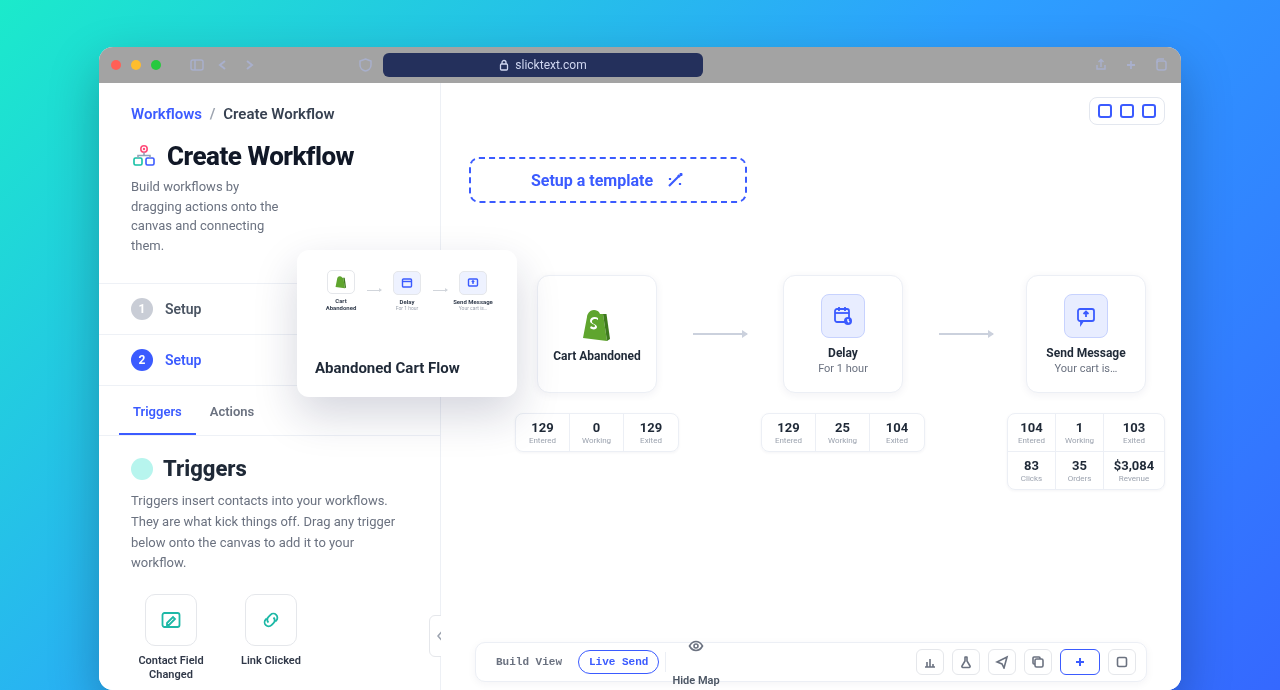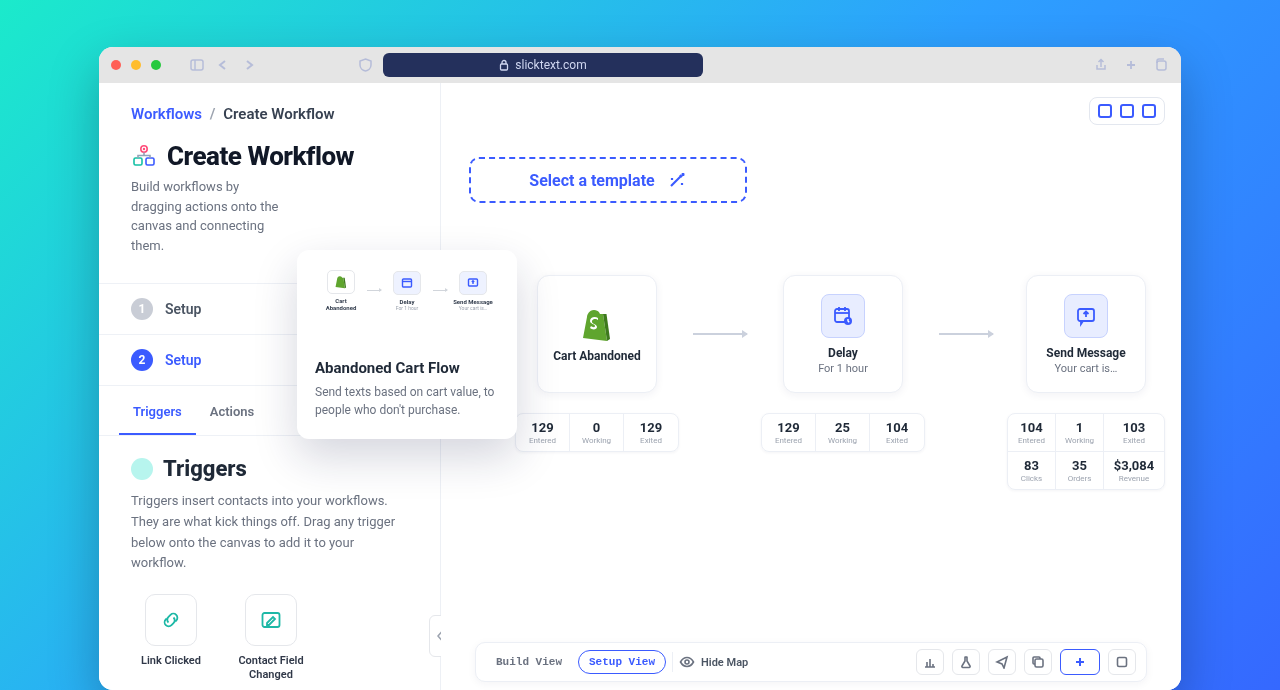--- a/index.html
+++ b/index.html
@@ -13,21 +13,21 @@
     position: absolute;
     left: 99px; top: 47px;
     width: 1082px; height: 643px;
     background: #ffffff;
     border-radius: 14px;
     overflow: hidden;
     box-shadow: 0 20px 50px rgba(0,0,0,.25);
   }
   .titlebar {
     height: 36px;
-    background: #e5e5e5;
+    background: #a3a3a3;
     display: flex;
     align-items: center;
     padding: 0 12px;
     color: #aab3d6;
     gap: 10px;
   }
   .tldot { width: 10px; height: 10px; border-radius: 50%; display:inline-block; }
   .tldotR{ background:#ff5f56;} .tldotY{background:#ffbd2e;} .tldotG{background:#27c93f;}
   .tb-icon { width:16px; height:16px; display:flex; align-items:center; justify-content:center; opacity:.8; }
   .tb-icon svg{ stroke:#aab3d6; }
@@ -263,54 +263,54 @@
         <div class="sechdr">
           <span class="secdot"></span>
           <span class="sectitle">Triggers</span>
         </div>
         <div class="secdesc">Triggers insert contacts into your workflows. They are what kick things off. Drag any trigger below onto the canvas to add it to your workflow.</div>
 
         <div class="trigrow">
           <div class="trigitem">
             <div class="trigicon">
               <svg width="24" height="24" fill="none" stroke-width="1.8">
+                  <rect x="3.5" y="5" width="17" height="14" rx="2"></rect>
+                  <path d="M8 15 l6-6 l2 2 l-6 6 h-2 v-2z"></path>
+                </svg>
+            </div>
+            <div class="triglbl">Contact Field Changed</div>
+          </div>
+          <div class="trigitem">
+            <div class="trigicon">
+              <svg width="24" height="24" fill="none" stroke-width="1.8">
                   <path d="M9.5 14.5a4 4 0 0 1 0-5.7l2-2a4 4 0 0 1 5.7 5.7l-1 1"></path>
                   <path d="M14.5 9.5a4 4 0 0 1 0 5.7l-2 2a4 4 0 0 1-5.7-5.7l1-1"></path>
                 </svg>
             </div>
             <div class="triglbl">Link Clicked</div>
           </div>
-          <div class="trigitem">
-            <div class="trigicon">
-              <svg width="24" height="24" fill="none" stroke-width="1.8">
-                  <rect x="3.5" y="5" width="17" height="14" rx="2"></rect>
-                  <path d="M8 15 l6-6 l2 2 l-6 6 h-2 v-2z"></path>
-                </svg>
-            </div>
-            <div class="triglbl">Contact Field Changed</div>
-          </div>
         </div>
       </div>
 
       <div class="collapsehandle">
         <svg width="8" height="10" fill="none" stroke="#9ca3af" stroke-width="1.5">
             <path d="M5.5 1 L2 5 L5.5 9"></path>
           </svg>
       </div>
     </div>
 
     <div class="canvas">
       <div class="canvastop">
         <span class="gridbox"></span>
         <span class="gridbox"></span>
         <span class="gridbox"></span>
       </div>
 
       <div class="selecttemplate">
-        <span>Select a template</span>
+        <span>Setup a template</span>
         <svg width="20" height="20" fill="none" stroke="#3b5bff" stroke-width="2.2">
           <path d="M4 16 L14 6"></path>
             <path d="M13 5 l2 2"></path>
             <path d="M16 3v3M14.5 4.5h3"></path>
             <path d="M5 8v2M4 9h2"></path>
             <path d="M15 13v2M14 14h2"></path>
         </svg>
       </div>
 
       <div class="flowrow">
@@ -413,23 +413,23 @@
                 <div class="v">$3,084</div>
                 <div class="l">Revenue</div>
               </div>
           </div>
         </div>
       </div>
 
       <div class="bottombar">
         <div class="absleft">
           <span class="bbtn">Build View</span>
-          <span class="bbtn outlined">Setup View</span>
+          <span class="bbtn outlined">Live Send</span>
           <span class="bdiv"></span>
-          <span style="display:flex;align-items:center;gap:6px;">
+          <span style="display:flex;align-items:center;gap:20px;flex-direction:column;">
             <svg width="16" height="16" fill="none" stroke="#6b7280" stroke-width="1.6">
                 <path d="M1.5 8s2.5-4.5 6.5-4.5S14.5 8 14.5 8s-2.5 4.5-6.5 4.5S1.5 8 1.5 8z"></path>
                 <circle cx="8" cy="8" r="2"></circle>
               </svg>
             <span style="font-size:11px;color:#4b5563;font-weight:600">Hide Map</span>
           </span>
         </div>
         <div class="bright">
           <span class="sqbtn">
               <svg width="14" height="14" fill="none" stroke-width="1.6">
@@ -496,14 +496,13 @@
         <svg width="12" height="12" fill="none" stroke="#3b5bff" stroke-width="1.4">
             <rect x="1.5" y="2" width="9" height="7" rx="1"></rect>
             <path d="M6 7V4M4.8 5L6 3.8L7.2 5"></path>
           </svg>
       </div>
       <div class="minit">Send Message</div>
       <div class="minis">Your cart is…</div>
     </div>
   </div>
   <div class="popt">Abandoned Cart Flow</div>
-  <div class="popd">Send texts based on cart value, to people who don't purchase.</div>
 </div>
 
 </body></html>

